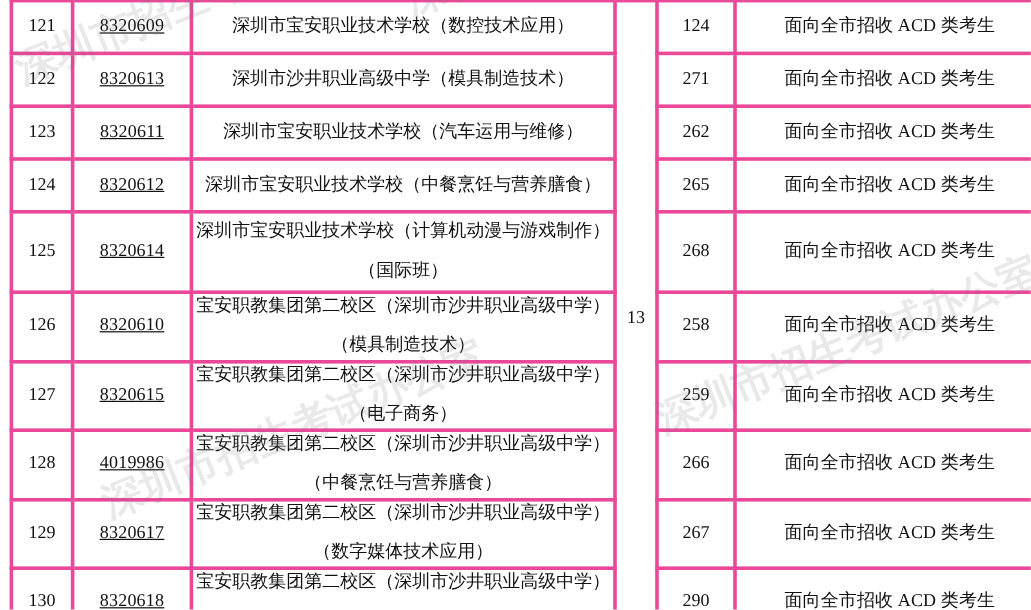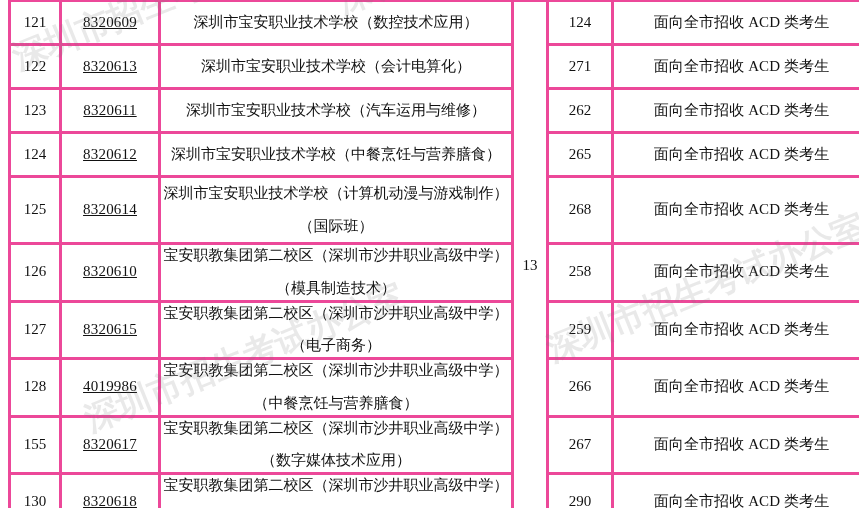--- a/index.html
+++ b/index.html
@@ -115,21 +115,21 @@
         <td class="count">124</td>
         <td class="scope">
           <span class="scope-text">面向全市招收 ACD 类考生</span>
         </td>
       </tr>
 
       <tr style="height:44px">
         <td class="num">122</td>
         <td class="code">8320613</td>
         <td class="school">
-          <span class="school-line">深圳市宝安职业技术学校（会计电算化）</span>
+          <span class="school-line">深圳市沙井职业高级中学（模具制造技术）</span>
         </td>
         <td class="count">271</td>
         <td class="scope">
           <span class="scope-text">面向全市招收 ACD 类考生</span>
         </td>
       </tr>
 
       <tr style="height:44px">
         <td class="num">123</td>
         <td class="code">8320611</td>
@@ -200,21 +200,21 @@
           <span class="school-line">宝安职教集团第二校区（深圳市沙井职业高级中学）</span>
           <span class="school-line l2">（中餐烹饪与营养膳食）</span>
         </td>
         <td class="count">266</td>
         <td class="scope">
           <span class="scope-text">面向全市招收 ACD 类考生</span>
         </td>
       </tr>
 
       <tr style="height:52px">
-        <td class="num">155</td>
+        <td class="num">129</td>
         <td class="code">8320617</td>
         <td class="school">
           <span class="school-line">宝安职教集团第二校区（深圳市沙井职业高级中学）</span>
           <span class="school-line l2">（数字媒体技术应用）</span>
         </td>
         <td class="count">267</td>
         <td class="scope">
           <span class="scope-text">面向全市招收 ACD 类考生</span>
         </td>
       </tr>

